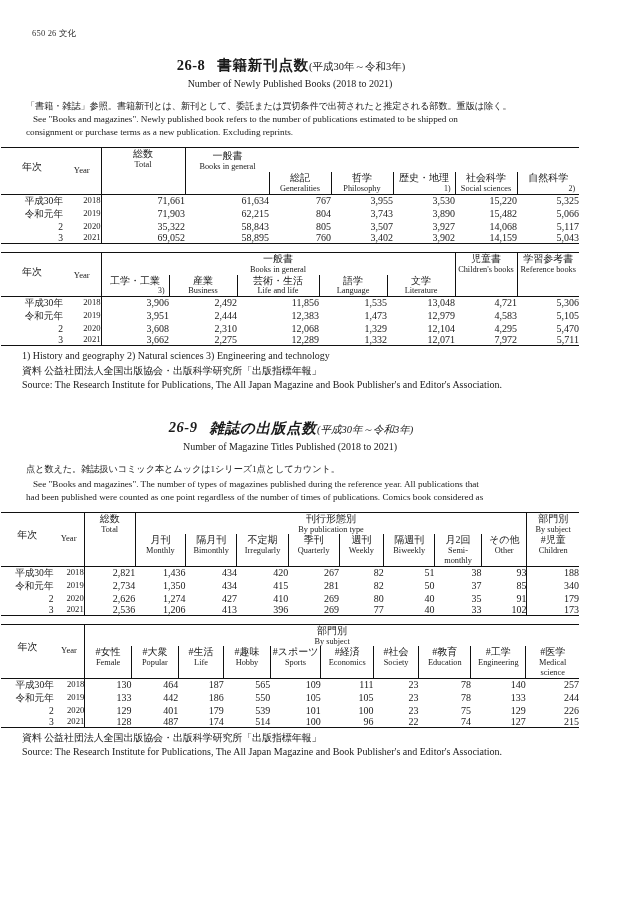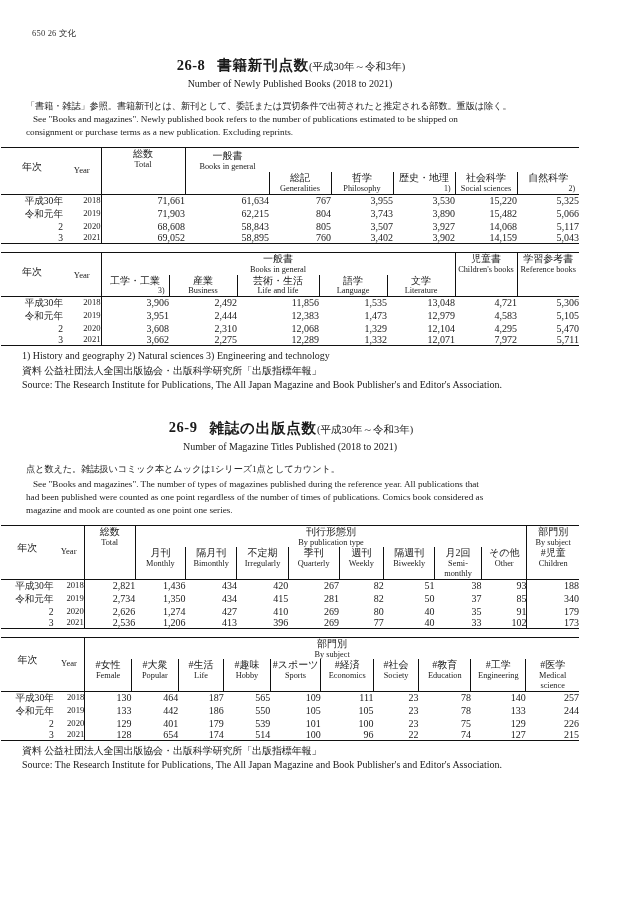--- a/index.html
+++ b/index.html
@@ -54,21 +54,21 @@
   .num  { text-align:right; padding:1.2px 8px 1.2px 2px; font-size:10px; white-space:nowrap;
           font-family:"Liberation Serif", serif; }
 
   .grp-label { text-align:center; line-height:1.16; padding:2px 2px 1px 2px; }
   .grp-label .j { display:block; font-size:10px; }
   .grp-label .e { display:block; font-size:8.3px; }
 
   .src { font-size:10px; line-height:1.45; margin:3px 22px 0 22px; }
   .src .jp { letter-spacing:-0.1px; }
 
-  .sec2 { margin-top:26px; }
+  .sec2 { margin-top:26px;font-style:italic; }
 </style>
 </head>
 <body>
 
 <div class="page">
 
   <div class="folio">650  26 文化</div>
 
   <div class="tbl-title">
     <span class="num">26-8</span>
@@ -158,21 +158,21 @@
           <td class="num">62,215</td>
           <td class="num">804</td>
           <td class="num">3,743</td>
           <td class="num">3,890</td>
           <td class="num">15,482</td>
           <td class="num">5,066</td>
         </tr>
         <tr>
           <td class="yr-j">2</td>
           <td class="yr-e">2020</td>
-          <td class="num vl">68,608</td>
+          <td class="num vl">35,322</td>
           <td class="num">58,843</td>
           <td class="num">805</td>
           <td class="num">3,507</td>
           <td class="num">3,927</td>
           <td class="num">14,068</td>
           <td class="num">5,117</td>
         </tr>
         <tr class="tline-bot">
           <td class="yr-j">3</td>
           <td class="yr-e">2021</td>
@@ -301,21 +301,20 @@
   <div class="tbl-title sec2">
     <span class="num">26-9</span>
     <span class="jp">雑誌の出版点数</span><span class="paren">(平成30年～令和3年)</span>
   </div>
   <div class="tbl-subtitle">Number of Magazine Titles Published (2018 to 2021)</div>
 
   <div class="note">
     <div class="note-jp">点と数えた。雑誌扱いコミック本とムックは1シリーズ1点としてカウント。</div>
     <div class="en indent" style="margin-top:2px">See "Books and magazines". The number of types of magazines published during the reference year.  All publications that</div>
     <div class="en">had been published were counted as one point regardless of the number of times of publications. Comics book considered as</div>
-    <div class="en">magazine and mook are counted as one point one series.</div>
   </div>
 
   <table class="stat">
     <colgroup>
       <col style="width:55px">
         <col style="width:33px">
       <col style="width:56px">
       <col style="width:54px">
         <col style="width:54px">
         <col style="width:54px">
@@ -559,21 +558,21 @@
           <td class="num">100</td>
           <td class="num">23</td>
           <td class="num">75</td>
           <td class="num">129</td>
           <td class="num">226</td>
         </tr>
         <tr class="tline-bot">
           <td class="yr-j">3</td>
           <td class="yr-e">2021</td>
           <td class="num vl">128</td>
-          <td class="num">654</td>
+          <td class="num">487</td>
           <td class="num">174</td>
           <td class="num">514</td>
           <td class="num">100</td>
           <td class="num">96</td>
           <td class="num">22</td>
           <td class="num">74</td>
           <td class="num">127</td>
           <td class="num">215</td>
         </tr>
       </tbody>

